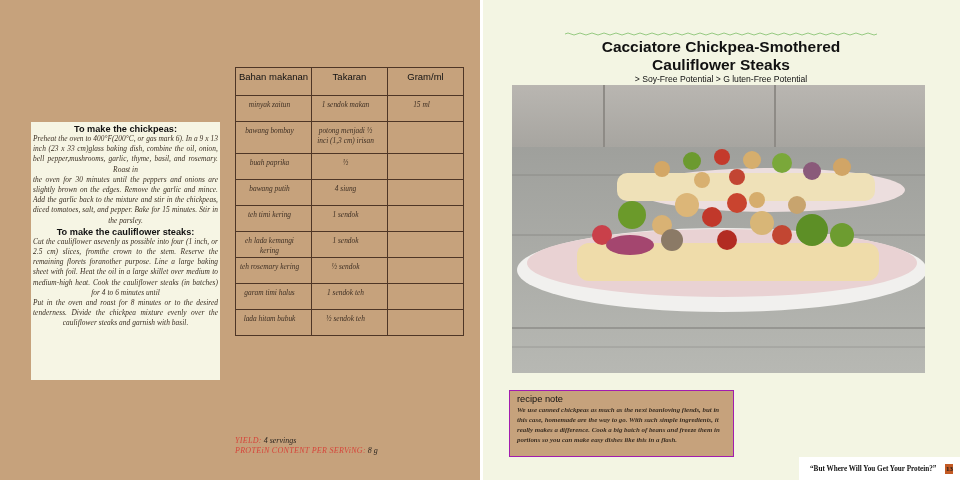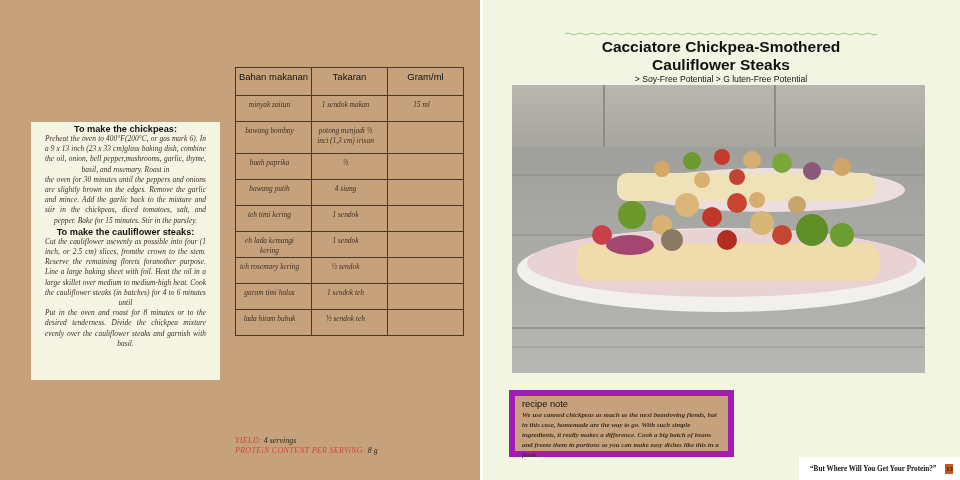--- a/index.html
+++ b/index.html
@@ -4,21 +4,21 @@
 <style>
   * { box-sizing: border-box; margin: 0; padding: 0; }
   html, body { width: 960px; height: 480px; overflow: hidden; background: #ffffff; }
   body { position: relative; font-family: "Liberation Serif", serif; }
 
   .page-left { position: absolute; left: 0; top: 0; width: 480px; height: 480px; background: #c6a27c; }
   .gutter { position: absolute; left: 480px; top: 0; width: 3px; height: 480px; background: #ffffff; }
   .page-right { position: absolute; left: 483px; top: 0; width: 477px; height: 480px; background: #f3f5e3; }
 
   
-  .method-box { position: absolute; left: 31px; top: 122px; width: 189px; height: 258px; background: #f6f5e4; padding: 1px 14px; text-align: center; }
+  .method-box { position: absolute; left: 31px; top: 122px; width: 189px; height: 258px; background: #f6f5e4; padding: 1px 2px; text-align: center; }
   .method-heading { font-family: "Liberation Sans", sans-serif; font-weight: bold; font-size: 9.2px; color: #111; line-height: 10px; margin-top: 1px; }
   .method-text { font-style: italic; font-size: 7.4px; line-height: 10.2px; color: #3a2e22; text-align: justify; text-align-last: center; letter-spacing: 0.05px; }
 
   
   .ing-table { position: absolute; left: 235px; top: 67px; width: 228px; border-collapse: collapse; table-layout: fixed; }
   .ing-table th, .ing-table td { border: 1.3px solid #4e3626; vertical-align: top; text-align: center; color: #3f3024; }
   .ing-table th { font-family: "Liberation Sans", sans-serif; font-weight: normal; font-size: 9.5px; color: #111; height: 28px; padding-top: 3px; }
   .ing-table td { font-style: italic; font-size: 7.4px; line-height: 10.3px; padding: 4px 11px 0 3px; height: 26px; }
   .ing-table td.tall { height: 32px; }
   .ing-table td.last { height: 38px; }
@@ -40,21 +40,21 @@
   
   .title-wrap { position: absolute; left: 565px; top: 22px; width: 312px; text-align: center; }
   .wavy { height: 4px; width: 100%; }
   .title { font-family: "Liberation Sans", sans-serif; font-weight: bold; font-size: 15.5px; line-height: 18px; color: #111; }
   .subtitle { font-family: "Liberation Sans", sans-serif; font-size: 8.6px; color: #111; line-height: 11px; }
 
   
   .photo { position: absolute; left: 512px; top: 85px; width: 413px; height: 288px; overflow: hidden; background: #a9a9a4; }
 
   
-  .note { position: absolute; left: 509px; top: 390px; width: 225px; height: 67px; background: #c6a27c; padding: 3px 7px; border: 6px solid #a21caf; }
+  .note { position: absolute; left: 509px; top: 390px; width: 225px; height: 67px; background: #c6a27c; padding: 3px 7px; border: 1px solid #a21caf; }
   .note-heading { font-family: "Liberation Sans", sans-serif; font-size: 9.3px; color: #111; line-height: 11px; }
   .note-text { font-style: italic; font-weight: bold; font-size: 6.9px; line-height: 10px; color: #3b2e22; }
 </style>
 </head>
 <body>
 
 <div class="page-left">
 
   <div class="method-box">
     <div class="method-heading">To make the chickpeas:</div>

